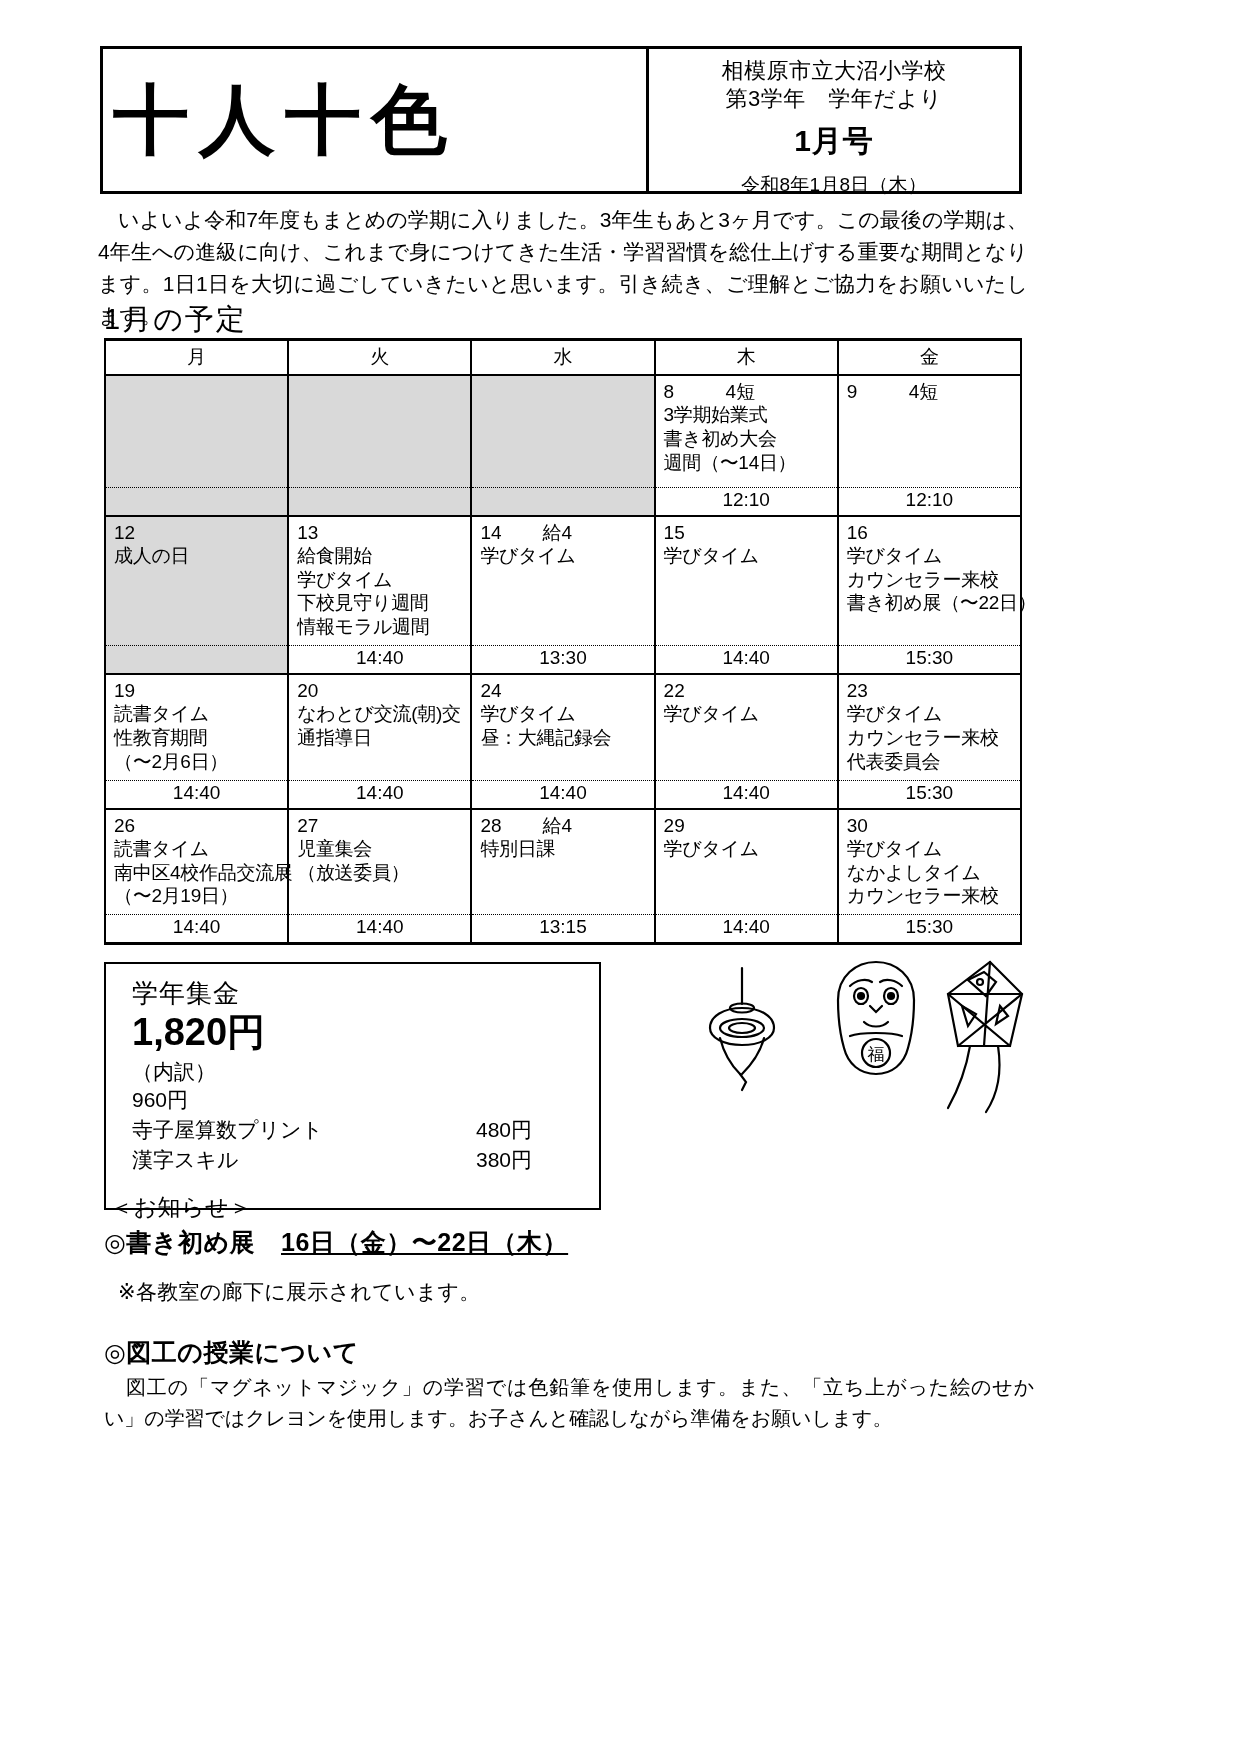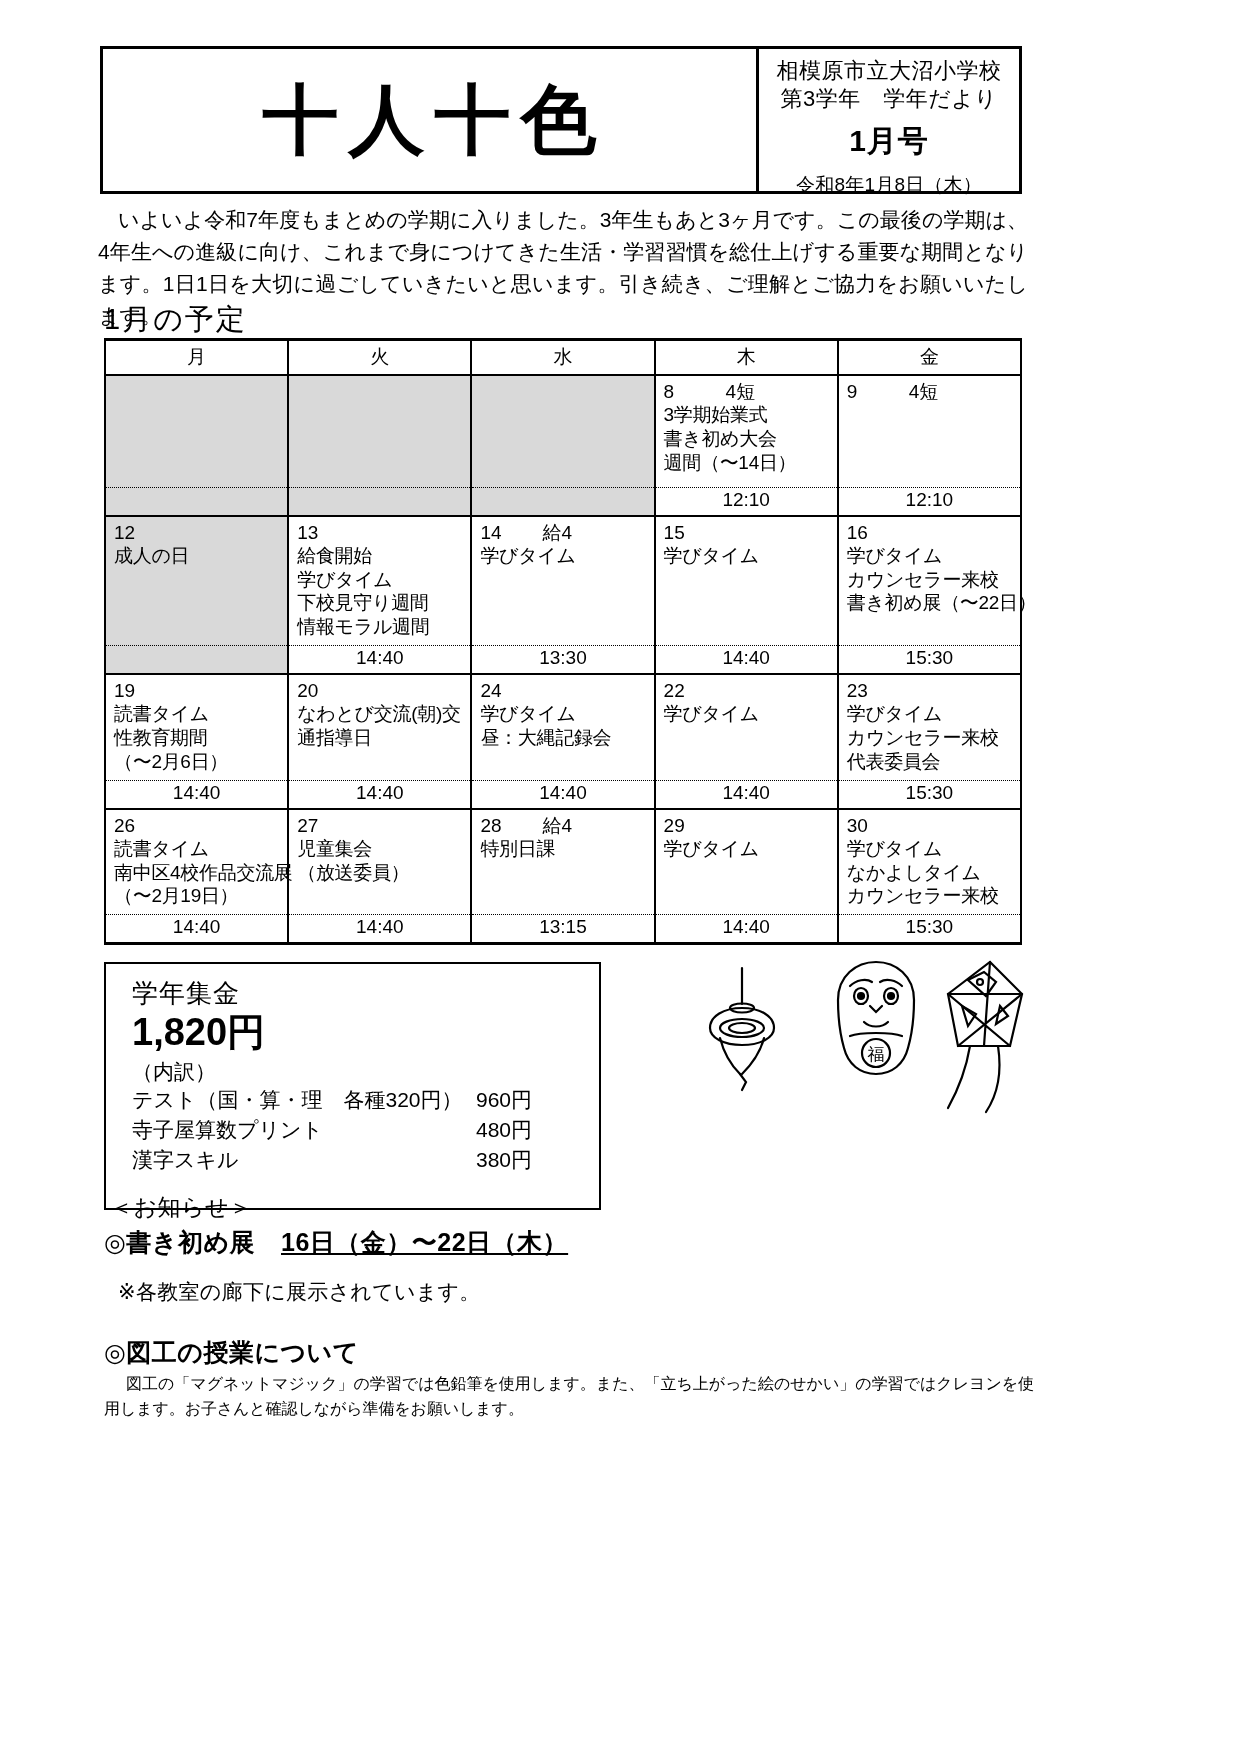--- a/index.html
+++ b/index.html
@@ -27,26 +27,26 @@
     position: absolute;
     left: 100px;
     top: 46px;
     width: 922px;
     height: 148px;
     border: 3px solid #000;
     box-sizing: border-box;
     display: flex;
   }
   .header-left {
-    width: 656px;
+    width: 546px;
     border-right: 3px solid #000;
     box-sizing: border-box;
     display: flex;
     align-items: center;
-    justify-content: center;
+    justify-content: flex-start;
   }
   .masthead {
     font-size: 76px;
     font-weight: 700;
     letter-spacing: 10px;
     line-height: 1;
     white-space: nowrap;
     text-indent: 10px;
   }
   .header-right {
@@ -245,21 +245,21 @@
     font-size: 25px;
     font-weight: 700;
     letter-spacing: 0.5px;
     text-align: right;
   }
   .notice-2-body {
     position: absolute;
     left: 104px;
     top: 1372px;
     width: 930px;
-    font-size: 16px;
+    font-size: 20px;
     line-height: 1.55;
     text-align: justify;
     letter-spacing: -0.1px;
   }
   .notice-2-body p { margin: 0; text-indent: 22px; }
 </style>
 </head>
 <body>
 
 <div class="page">
@@ -509,21 +509,20 @@
         </tr>
       </tbody>
   </table>
 
   <div class="fee-box">
     <div class="fee-title">学年集金</div>
     <div class="fee-amount">1,820円</div>
     <div class="fee-breakdown-label">（内訳）</div>
     <div id="fee-items">
         <div class="fee-row">
-          <span class="fee-name">テスト（国・算・理　各種320円）</span>
           <span class="fee-val">960円</span>
         </div>
         <div class="fee-row">
           <span class="fee-name">寺子屋算数プリント</span>
           <span class="fee-val">480円</span>
         </div>
         <div class="fee-row">
           <span class="fee-name">漢字スキル</span>
           <span class="fee-val">380円</span>
         </div>

